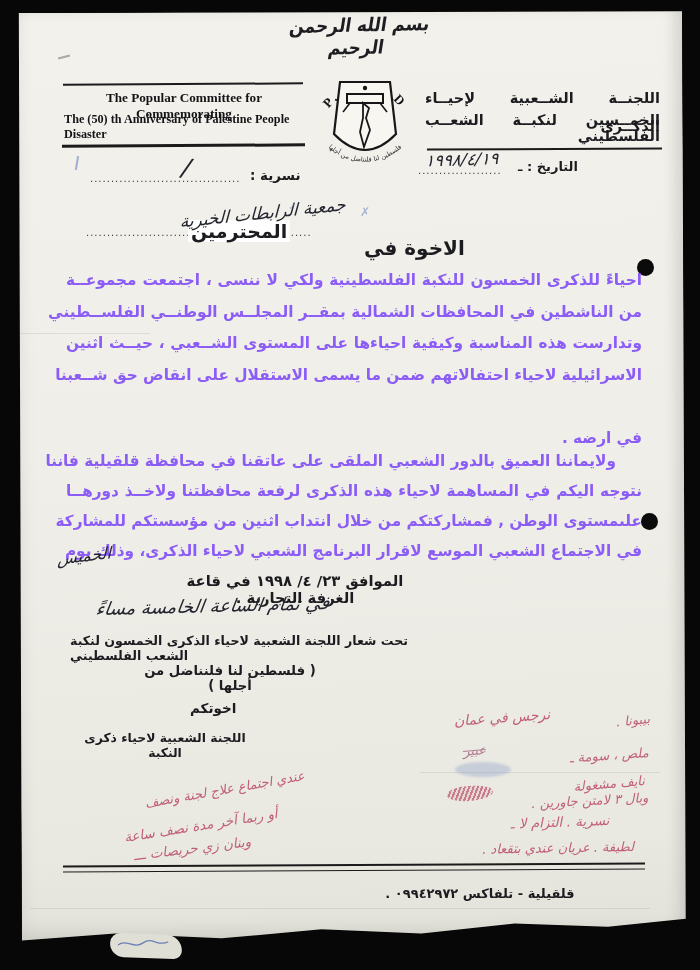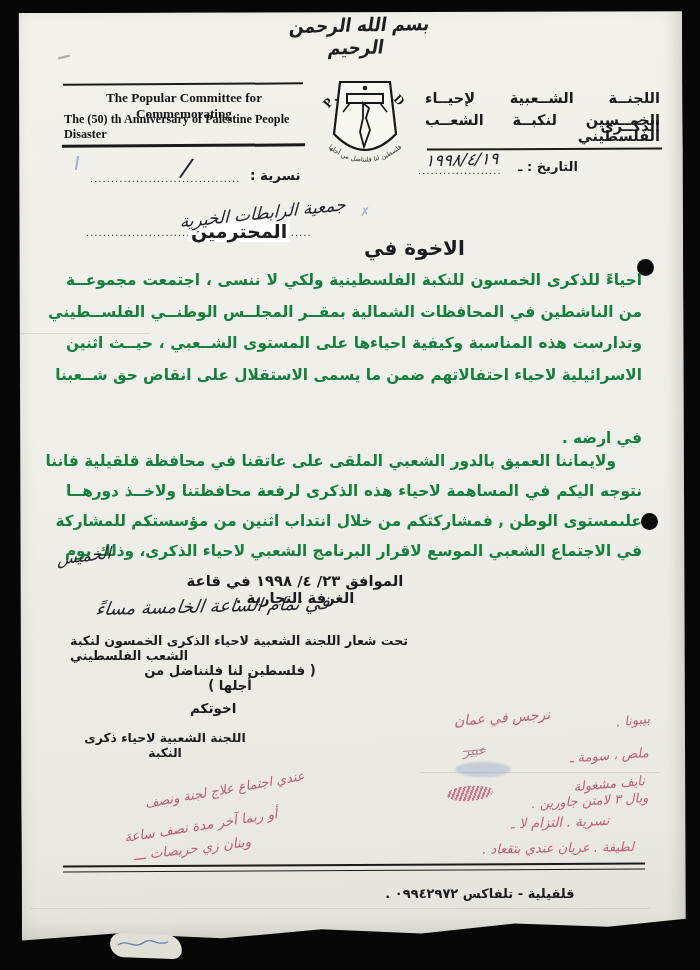--- a/index.html
+++ b/index.html
@@ -9,21 +9,21 @@
   .paper{left:19px;top:11px;width:666px;height:934px;
          background:linear-gradient(178deg,#f2f1eb 0%,#efeee8 48%,#e9e8e1 88%,#e2e1d9 100%);
          box-shadow:inset -10px 0 14px rgba(0,0,0,.07), inset 0 -14px 18px rgba(0,0,0,.10);
          transform:rotate(-0.35deg);
          clip-path:polygon(0.4% 0,100% 0.25%,99.7% 97.4%,88% 98.2%,74% 97.8%,60% 98.8%,45% 98.3%,30% 99.2%,14% 98.6%,0 99.3%);}
   .scrap{left:110px;top:934px;width:72px;height:24px;background:#e0dfd6;
          border-radius:10px 16px 8px 14px;transform:rotate(2deg);}
   .ar{direction:rtl;unicode-bidi:isolate;}
   .print{color:#1c1c20;font-weight:bold;}
   .en{font-family:"Liberation Serif",serif;font-weight:bold;color:#141416;}
-  .bodyline{font-size:15.3px;font-weight:bold;color:#15803d;height:31.5px;
+  .bodyline{font-size:15.3px;font-weight:bold;color:#8b5cf6;height:31.5px;
             text-align:justify;text-align-last:justify;white-space:nowrap;}
   .lastline{text-align-last:right;margin-top:32px;}
   .dots{color:#3a3a3a;font-size:10px;letter-spacing:1px;white-space:nowrap;overflow:hidden;}
   .rule{background:#1b1b1b;transform:rotate(-0.3deg);}
   .hand{font-style:italic;color:#23242e;transform-origin:right top;}
   .pink{font-style:italic;color:#c05f76;transform-origin:right top;white-space:nowrap;}
   .blue{color:#8d9fcb;}
   .hole{width:17px;height:17px;background:#0b0b0b;border-radius:50%;}
   .crease{background:rgba(90,90,85,.12);height:1px;}
   .scribble{background:repeating-linear-gradient(115deg,#c4697d 0 2px,rgba(196,105,125,.15) 2px 4px);

